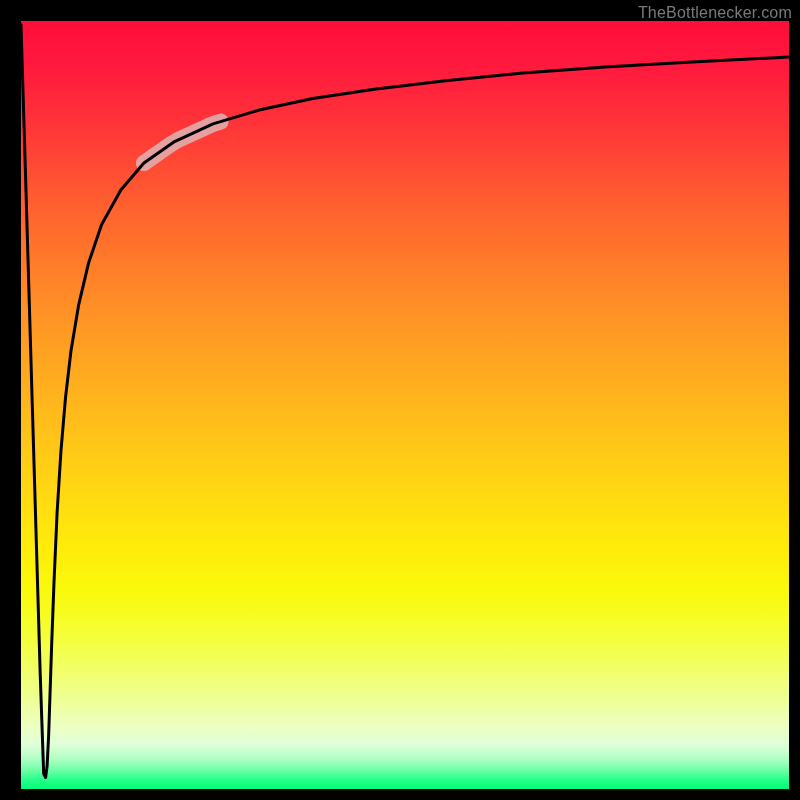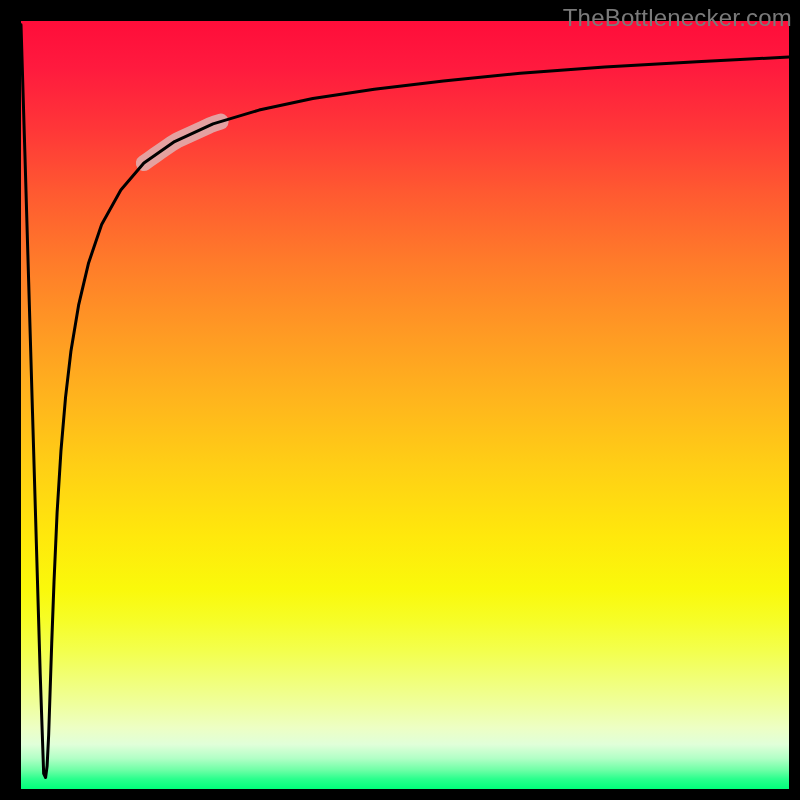--- a/index.html
+++ b/index.html
@@ -15,21 +15,21 @@
     position: relative;
     width: 800px;
     height: 800px;
     background: #000;
   }
   .watermark {
     position: absolute;
     top: 4px;
     right: 8px;
     color: #7a7a7a;
-    font-size: 24px;
+    font-size: 16px;
     letter-spacing: 0.2px;
     z-index: 3;
   }
   .plot-frame {
     position: absolute;
     left: 21px;
     top: 21px;
     right: 11px;
     bottom: 11px;
     overflow: hidden;

